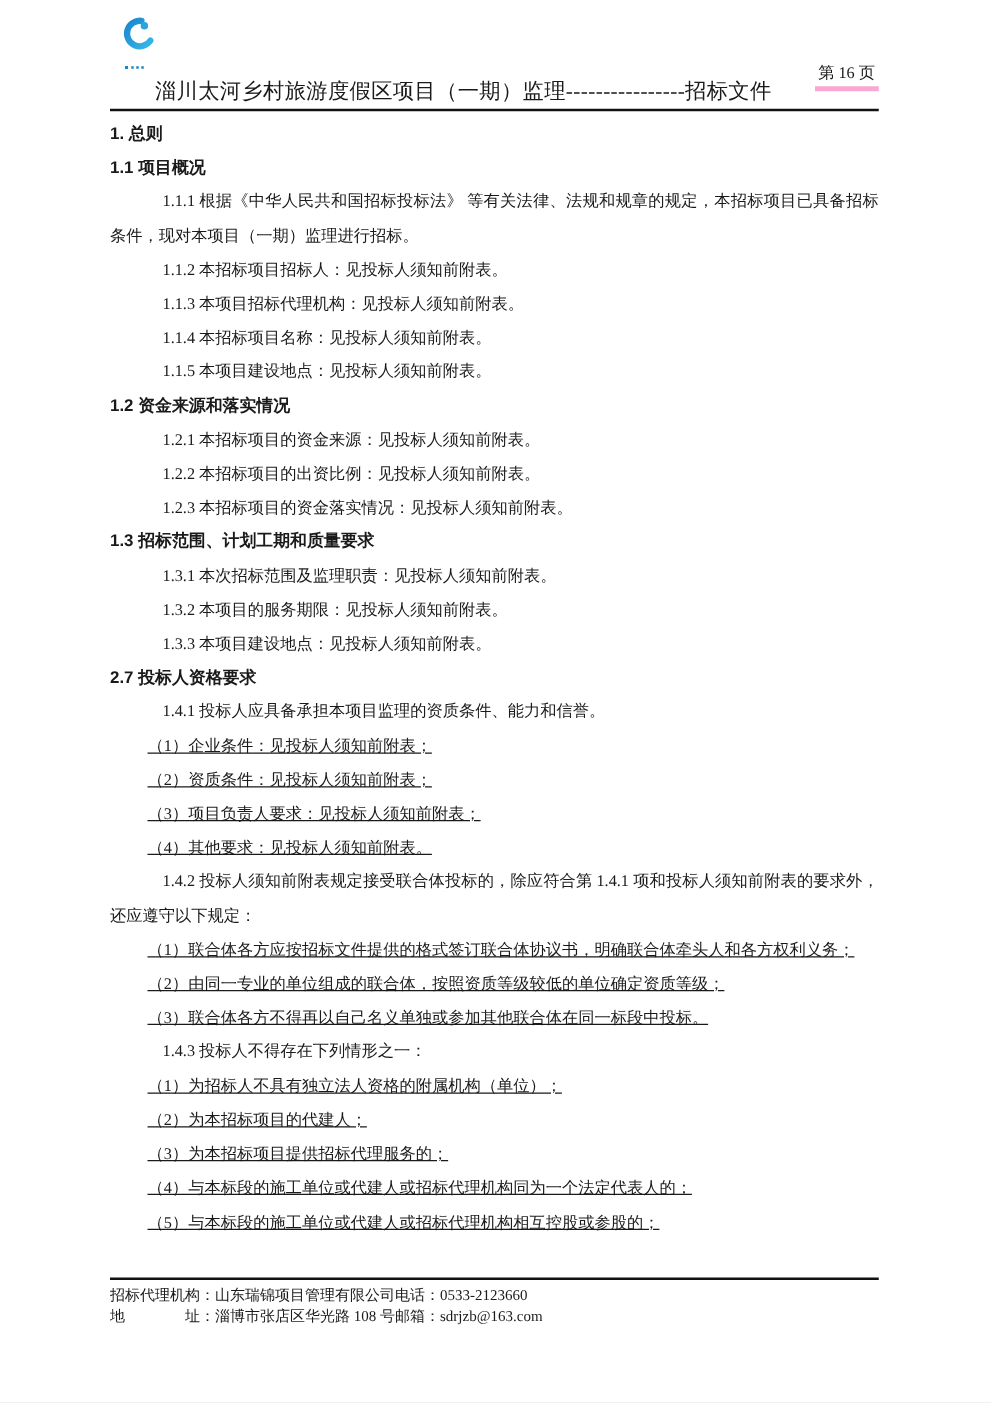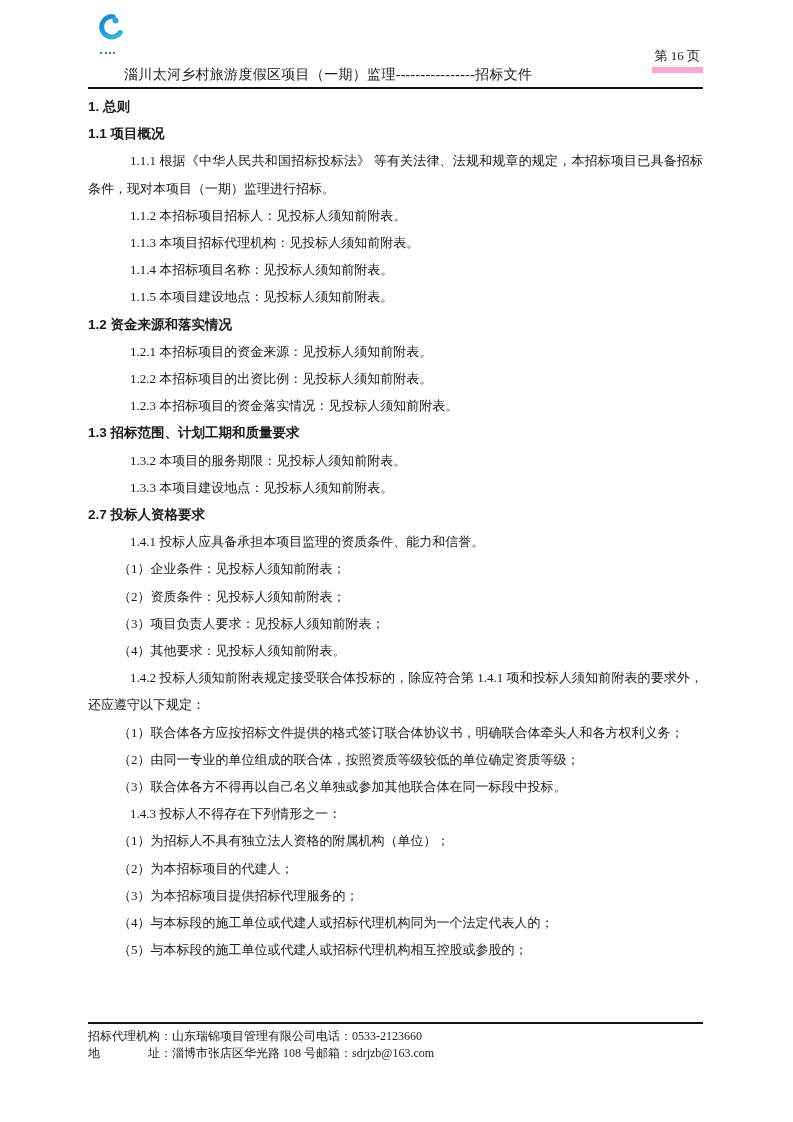--- a/index.html
+++ b/index.html
@@ -24,26 +24,26 @@
     position: absolute; left: 10px; top: 12px;
     width: 28px; height: 38px;
   }
   .logo-caption {
     width: 15px; margin: 0 0 0 2px;
     border-bottom: 2px dotted #1b86d0;
     height: 2px;
   }
   .header-title {
     position: absolute; left: 36px; bottom: 3px;
-    font-size: 14px; letter-spacing: 0.3px; white-space: nowrap;
+    font-size: 17px; letter-spacing: 0.3px; white-space: nowrap;
   }
   .page-number {
     position: absolute; right: 0; bottom: 14px;
     font-size: 13px;
-    border-bottom: 6px solid #f9a8d4;
+    border-bottom: 4px solid #f9a8d4;
     padding: 0 3px 2px 3px;
   }
 
   
   .content {
     position: absolute;
     top: 93px; left: 88px; width: 615px;
   }
   .content p {
     margin: 0;
@@ -51,21 +51,21 @@
     line-height: 27.2px;
     text-align: justify;
   }
   .content p.heading {
     font-family: "Liberation Sans", "DejaVu Sans", sans-serif;
     font-weight: 700;
     font-size: 13.5px;
     text-align: left;
   }
   .content p.para { text-indent: 42px; }
-  .content p.item { text-indent: 30px; }
+  .content p.item { text-indent: 30px; text-decoration: underline; }
 
   
   .footer {
     position: absolute;
     top: 1022px; left: 88px; width: 615px;
     border-top: 2px solid #111;
     padding-top: 4px;
     display: flex;
     justify-content: flex-start;
     font-size: 12px;
@@ -103,20 +103,21 @@
       <p class="para">1.1.1 根据《中华人民共和国招标投标法》 等有关法律、法规和规章的规定，本招标项目已具备招标条件，现对本项目（一期）监理进行招标。</p>
       <p class="para">1.1.2 本招标项目招标人：见投标人须知前附表。</p>
       <p class="para">1.1.3 本项目招标代理机构：见投标人须知前附表。</p>
       <p class="para">1.1.4 本招标项目名称：见投标人须知前附表。</p>
       <p class="para">1.1.5 本项目建设地点：见投标人须知前附表。</p>
       <p class="heading">1.2 资金来源和落实情况</p>
       <p class="para">1.2.1 本招标项目的资金来源：见投标人须知前附表。</p>
       <p class="para">1.2.2 本招标项目的出资比例：见投标人须知前附表。</p>
       <p class="para">1.2.3 本招标项目的资金落实情况：见投标人须知前附表。</p>
       <p class="heading">1.3 招标范围、计划工期和质量要求</p>
+      <p class="para">1.3.1 本次招标范围及监理职责：见投标人须知前附表。</p>
       <p class="para">1.3.2 本项目的服务期限：见投标人须知前附表。</p>
       <p class="para">1.3.3 本项目建设地点：见投标人须知前附表。</p>
       <p class="heading">2.7 投标人资格要求</p>
       <p class="para">1.4.1 投标人应具备承担本项目监理的资质条件、能力和信誉。</p>
       <p class="item">（1）企业条件：见投标人须知前附表；</p>
       <p class="item">（2）资质条件：见投标人须知前附表；</p>
       <p class="item">（3）项目负责人要求：见投标人须知前附表；</p>
       <p class="item">（4）其他要求：见投标人须知前附表。</p>
       <p class="para">1.4.2 投标人须知前附表规定接受联合体投标的，除应符合第 1.4.1 项和投标人须知前附表的要求外，还应遵守以下规定：</p>
       <p class="item">（1）联合体各方应按招标文件提供的格式签订联合体协议书，明确联合体牵头人和各方权利义务；</p>

